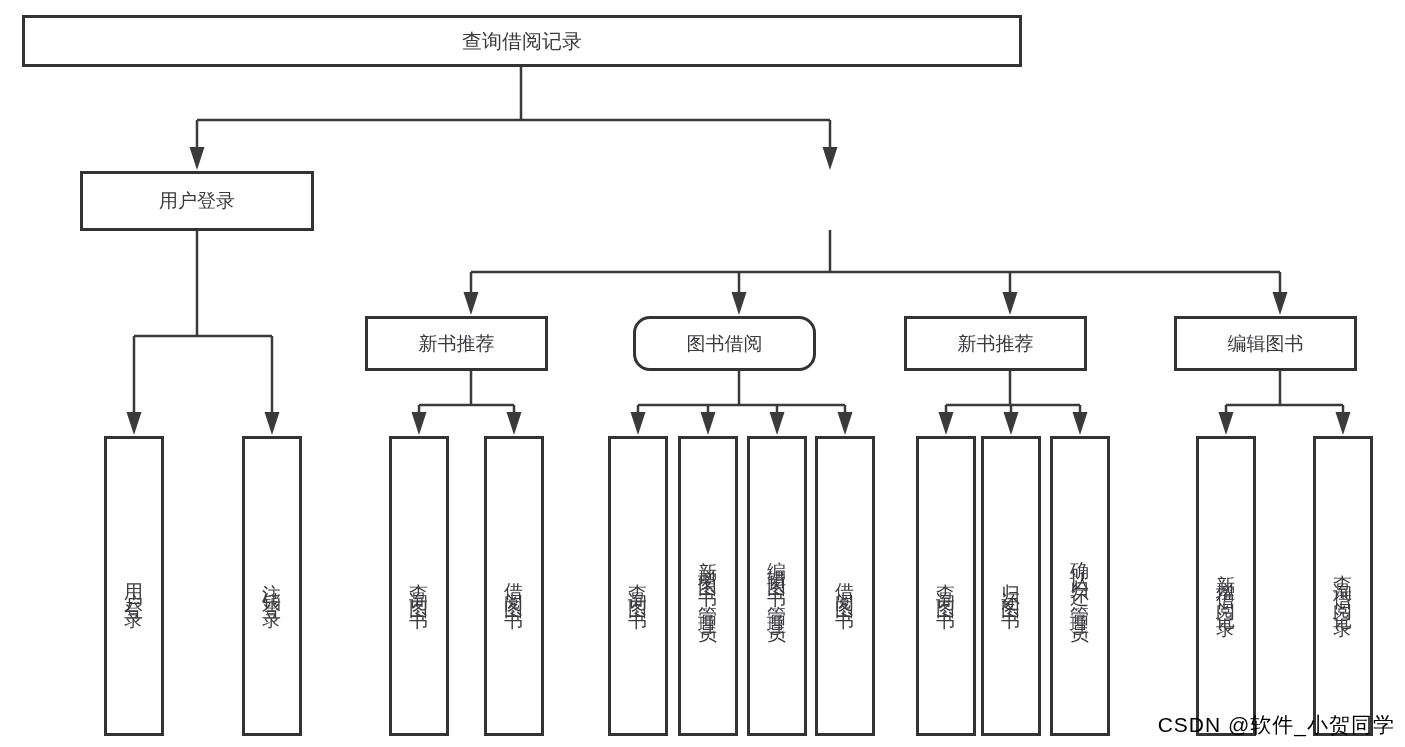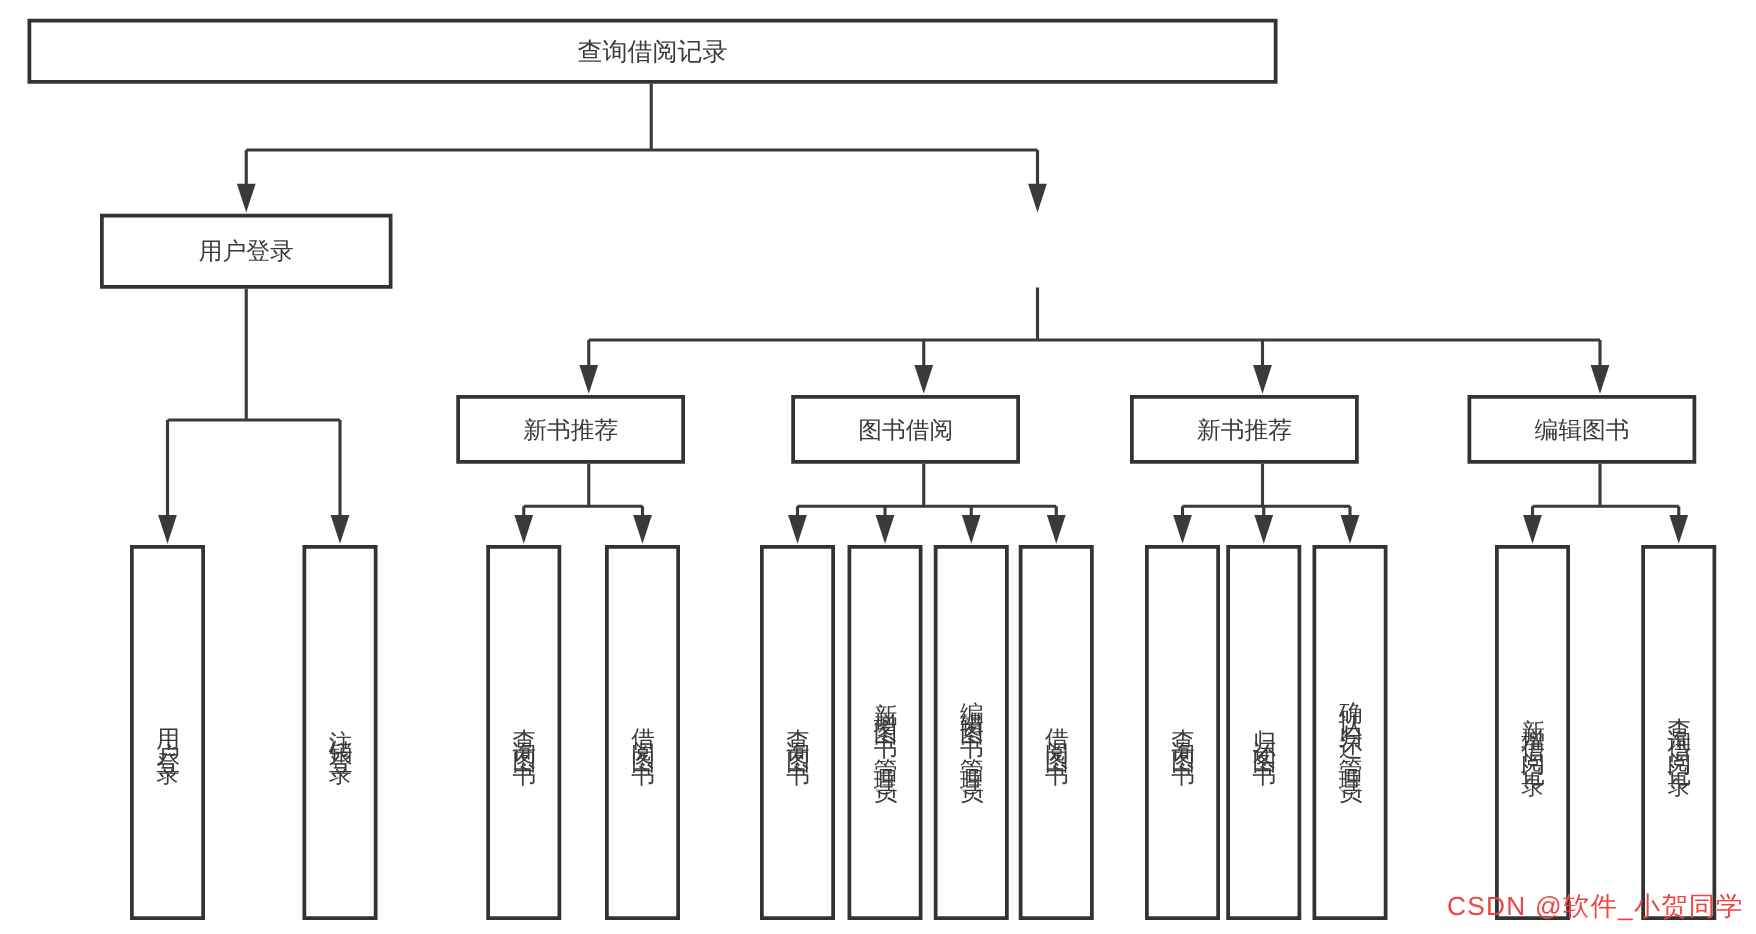--- a/index.html
+++ b/index.html
@@ -25,21 +25,21 @@
   .leaf span{
     writing-mode:vertical-rl;
     font-size:19px;
     letter-spacing:9px;
     line-height:1;
     white-space:nowrap;
   }
   #wires{position:absolute;left:0;top:0;width:1405px;height:747px;}
   #watermark{
     position:absolute;right:10px;bottom:8px;
-    font-size:21px;color:#ef4444;z-index:5;
+    font-size:21px;color:#000000;z-index:5;
     letter-spacing:1px;
     margin-left:24px;
   }
 </style>
 </head>
 <body>
 
 <div id="canvas">
 
   <svg id="wires" viewBox="0 0 1405 747" xmlns="http://www.w3.org/2000/svg">
@@ -83,21 +83,21 @@
       <use href="#arr" transform="translate(1226,435)"></use>
       <use href="#arr" transform="translate(1343,435)"></use>
     </g>
   </svg>
 
   <div class="node node-root">查询借阅记录</div>
 
   <div class="node node-l2" style="left:80px;top:171px;">用户登录</div>
 
   <div class="node node-l3" style="left:365px;top:316px;">新书推荐</div>
-  <div class="node node-l3" style="left:633px;top:316px;">图书借阅</div>
+  <div class="node node-l3" style="left:633px;top:316px;border-radius:17px;">图书借阅</div>
   <div class="node node-l3" style="left:904px;top:316px;">新书推荐</div>
   <div class="node node-l3" style="left:1174px;top:316px;">编辑图书</div>
 
   <div class="leaf" style="left:104px;">
     <span>用户登录</span>
   </div>
   <div class="leaf" style="left:242px;">
     <span>注销登录</span>
   </div>
 

